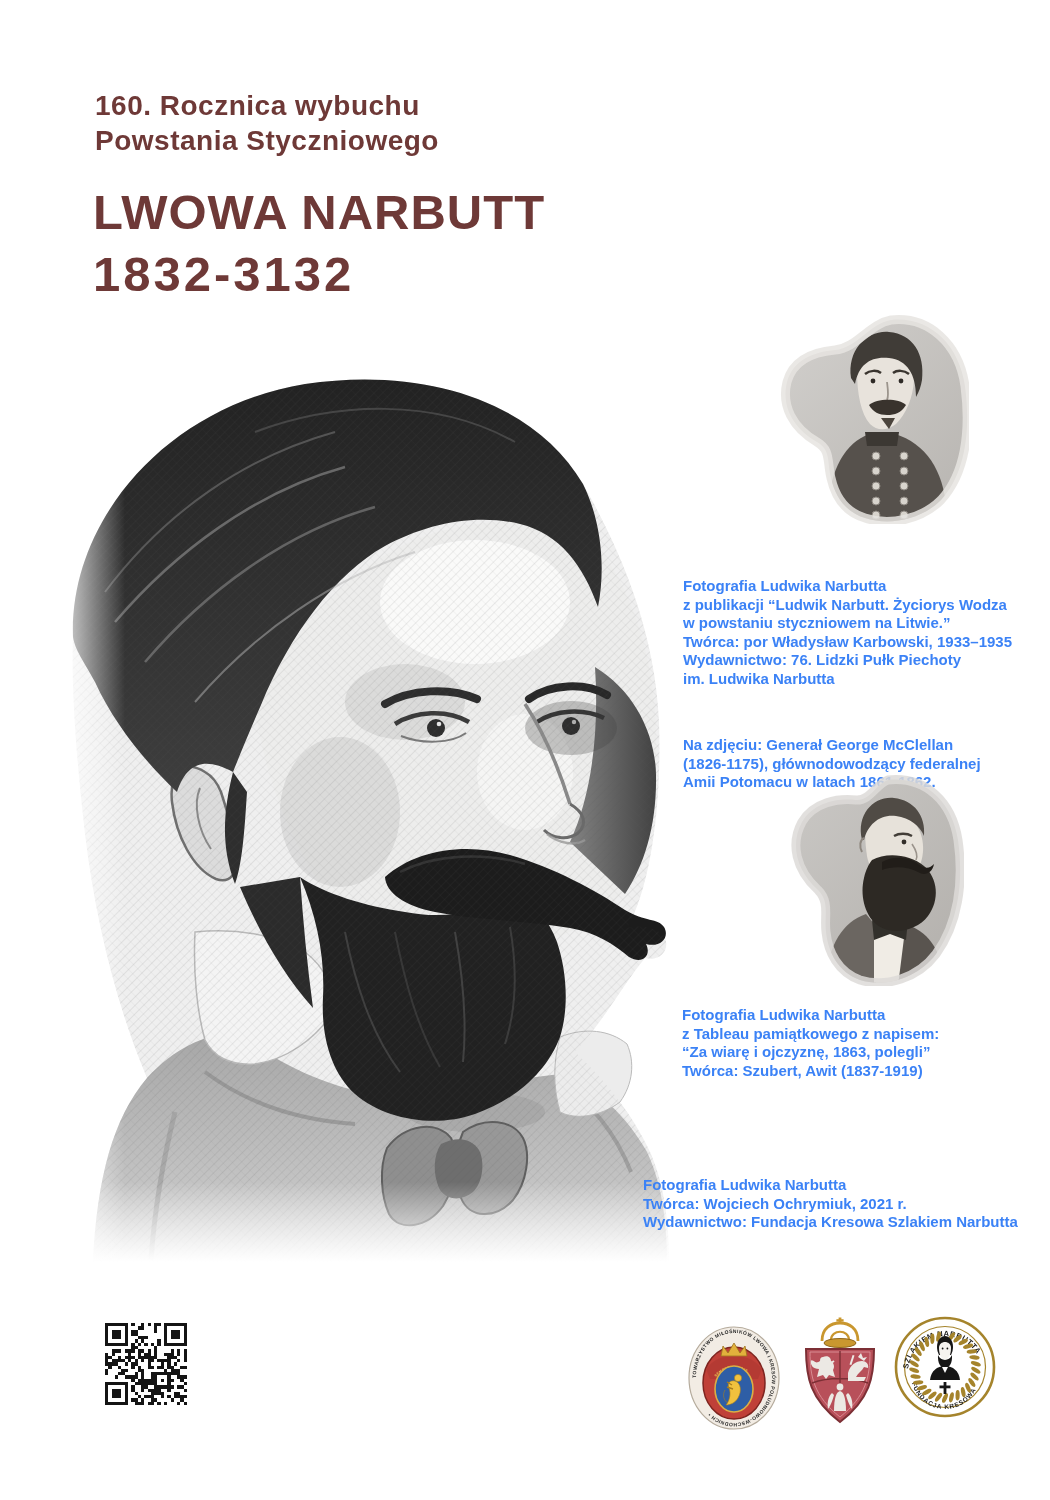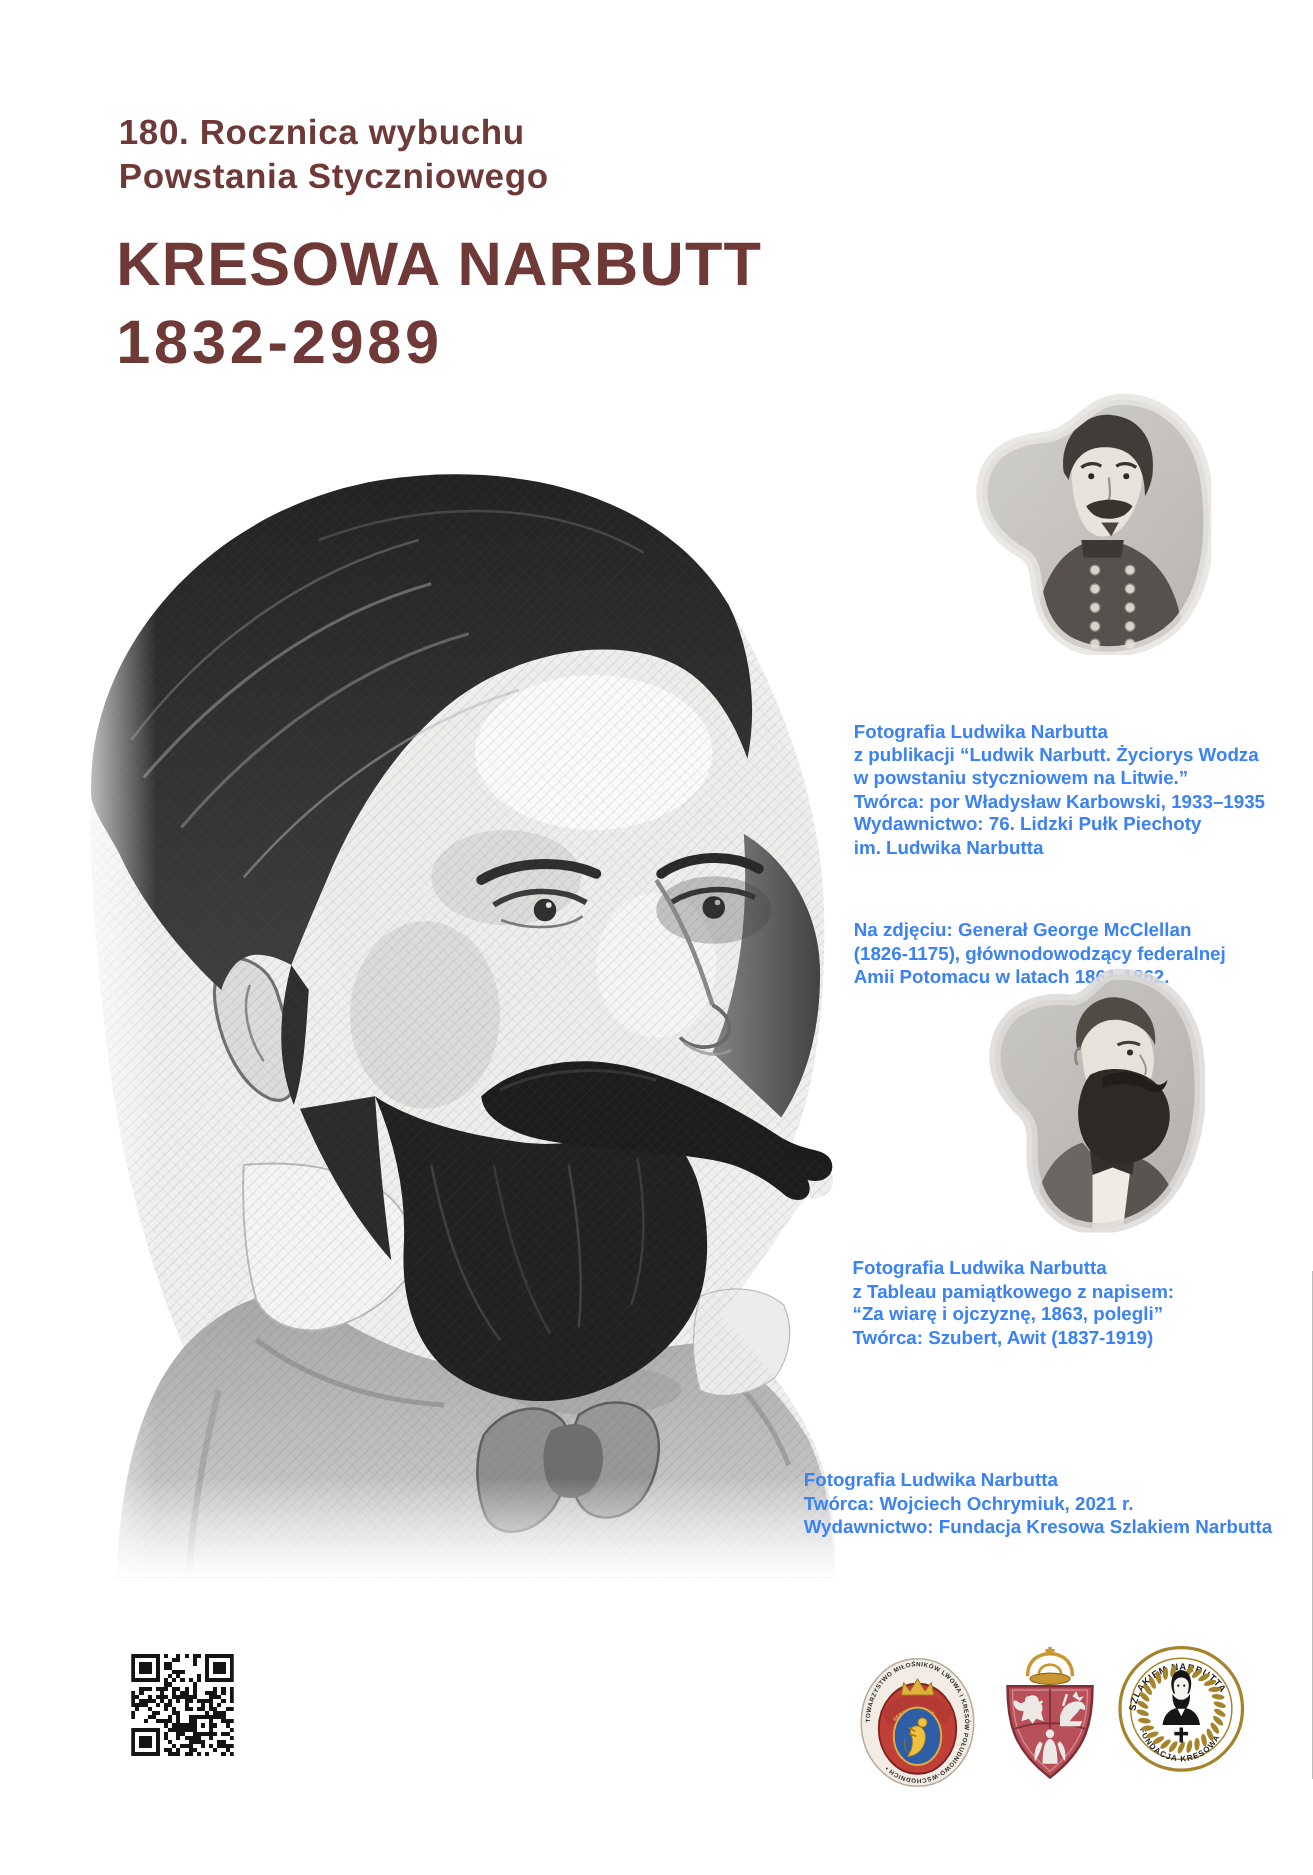--- a/index.html
+++ b/index.html
@@ -34,24 +34,24 @@
   .cap2{left:682px;top:1006px;width:340px;}
   .cap3{left:643px;top:1176px;width:395px;}
   svg{display:block;}
   text{font-family:"Liberation Sans",sans-serif;}
 </style>
 </head>
 <body>
 
 <div id="poster">
 
-  <div class="abs kicker">180. Rocznica wybuchu
+  <div class="abs kicker">160. Rocznica wybuchu
 Powstania Styczniowego</div>
-  <div class="abs title1">KRESOWA NARBUTT</div>
-  <div class="abs title2">1832-2989</div>
+  <div class="abs title1">LWOWA NARBUTT</div>
+  <div class="abs title2">1832-3132</div>
 
   <svg class="abs" style="left:55px;top:372px;" width="650" height="890" viewBox="0 0 650 890" aria-hidden="true">
     <defs>
       <linearGradient id="jg" x1="0" y1="0" x2="0" y2="1">
         <stop offset="0" stop-color="#a7a7a7"></stop>
           <stop offset="1" stop-color="#d2d2d2"></stop>
       </linearGradient>
       <linearGradient id="shadG" x1="0" y1="0" x2="1" y2="0">
         <stop offset="0" stop-color="#777777"></stop>
           <stop offset="1" stop-color="#2f2f2f"></stop>

